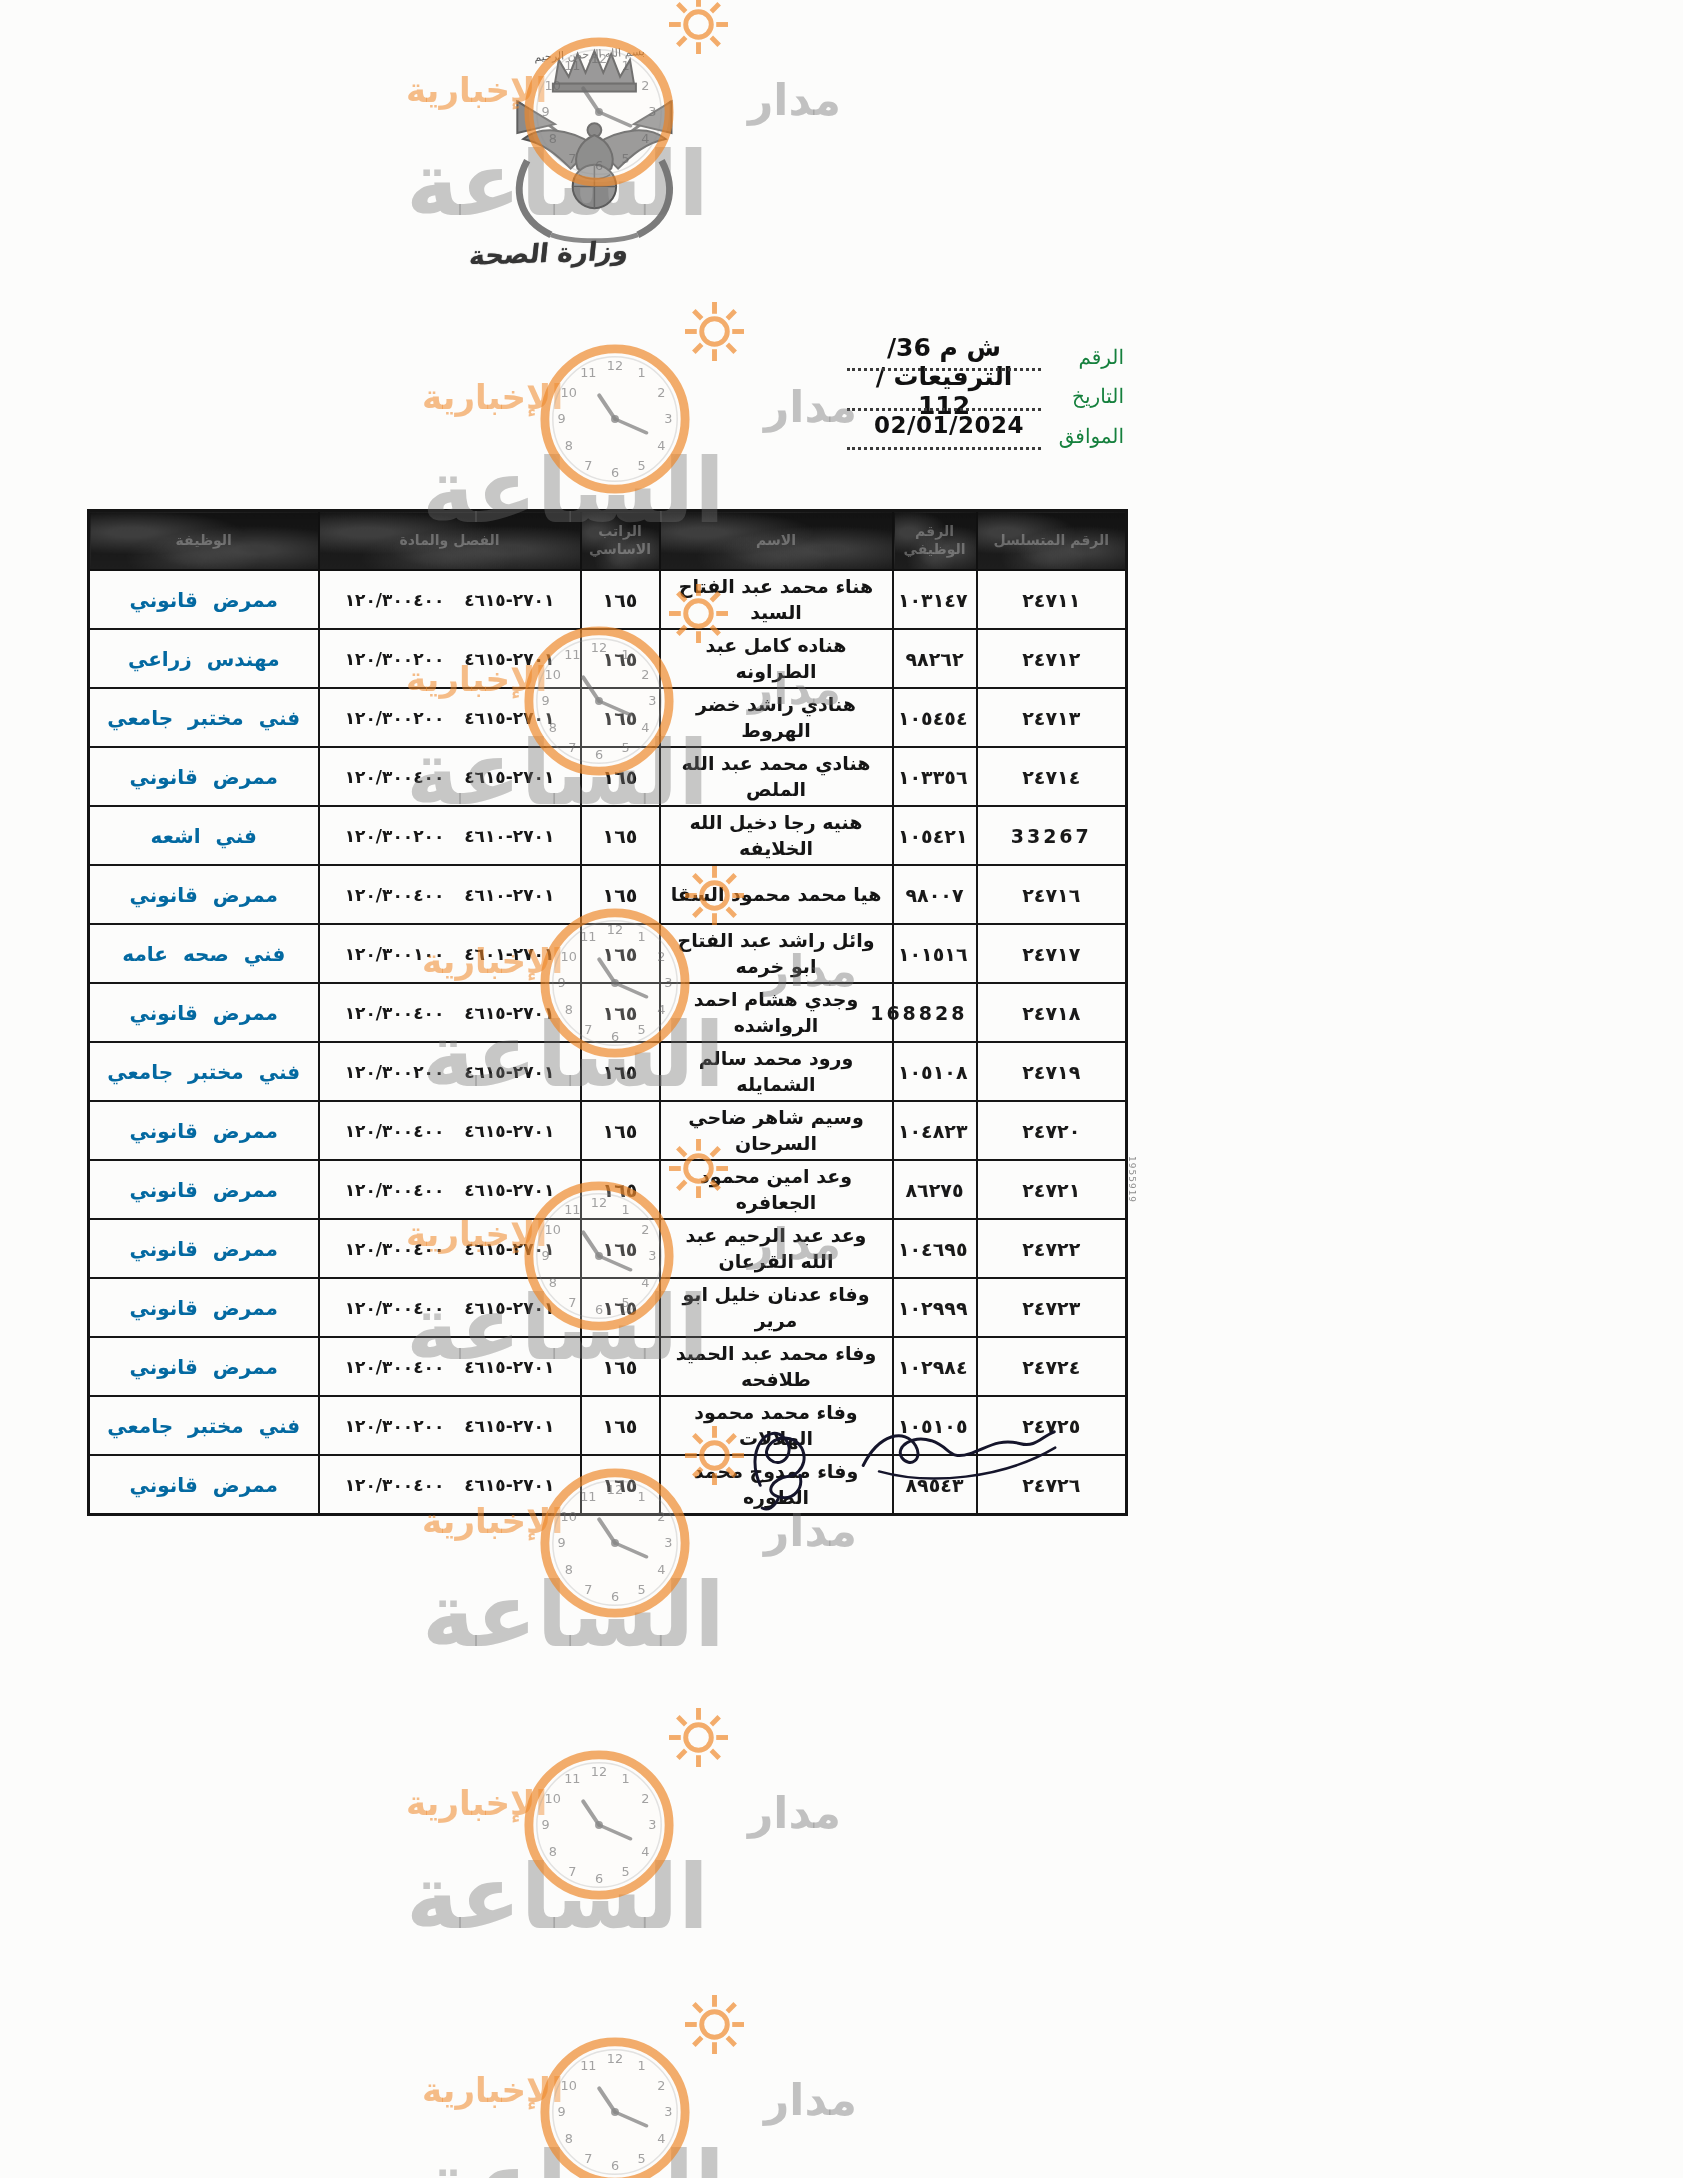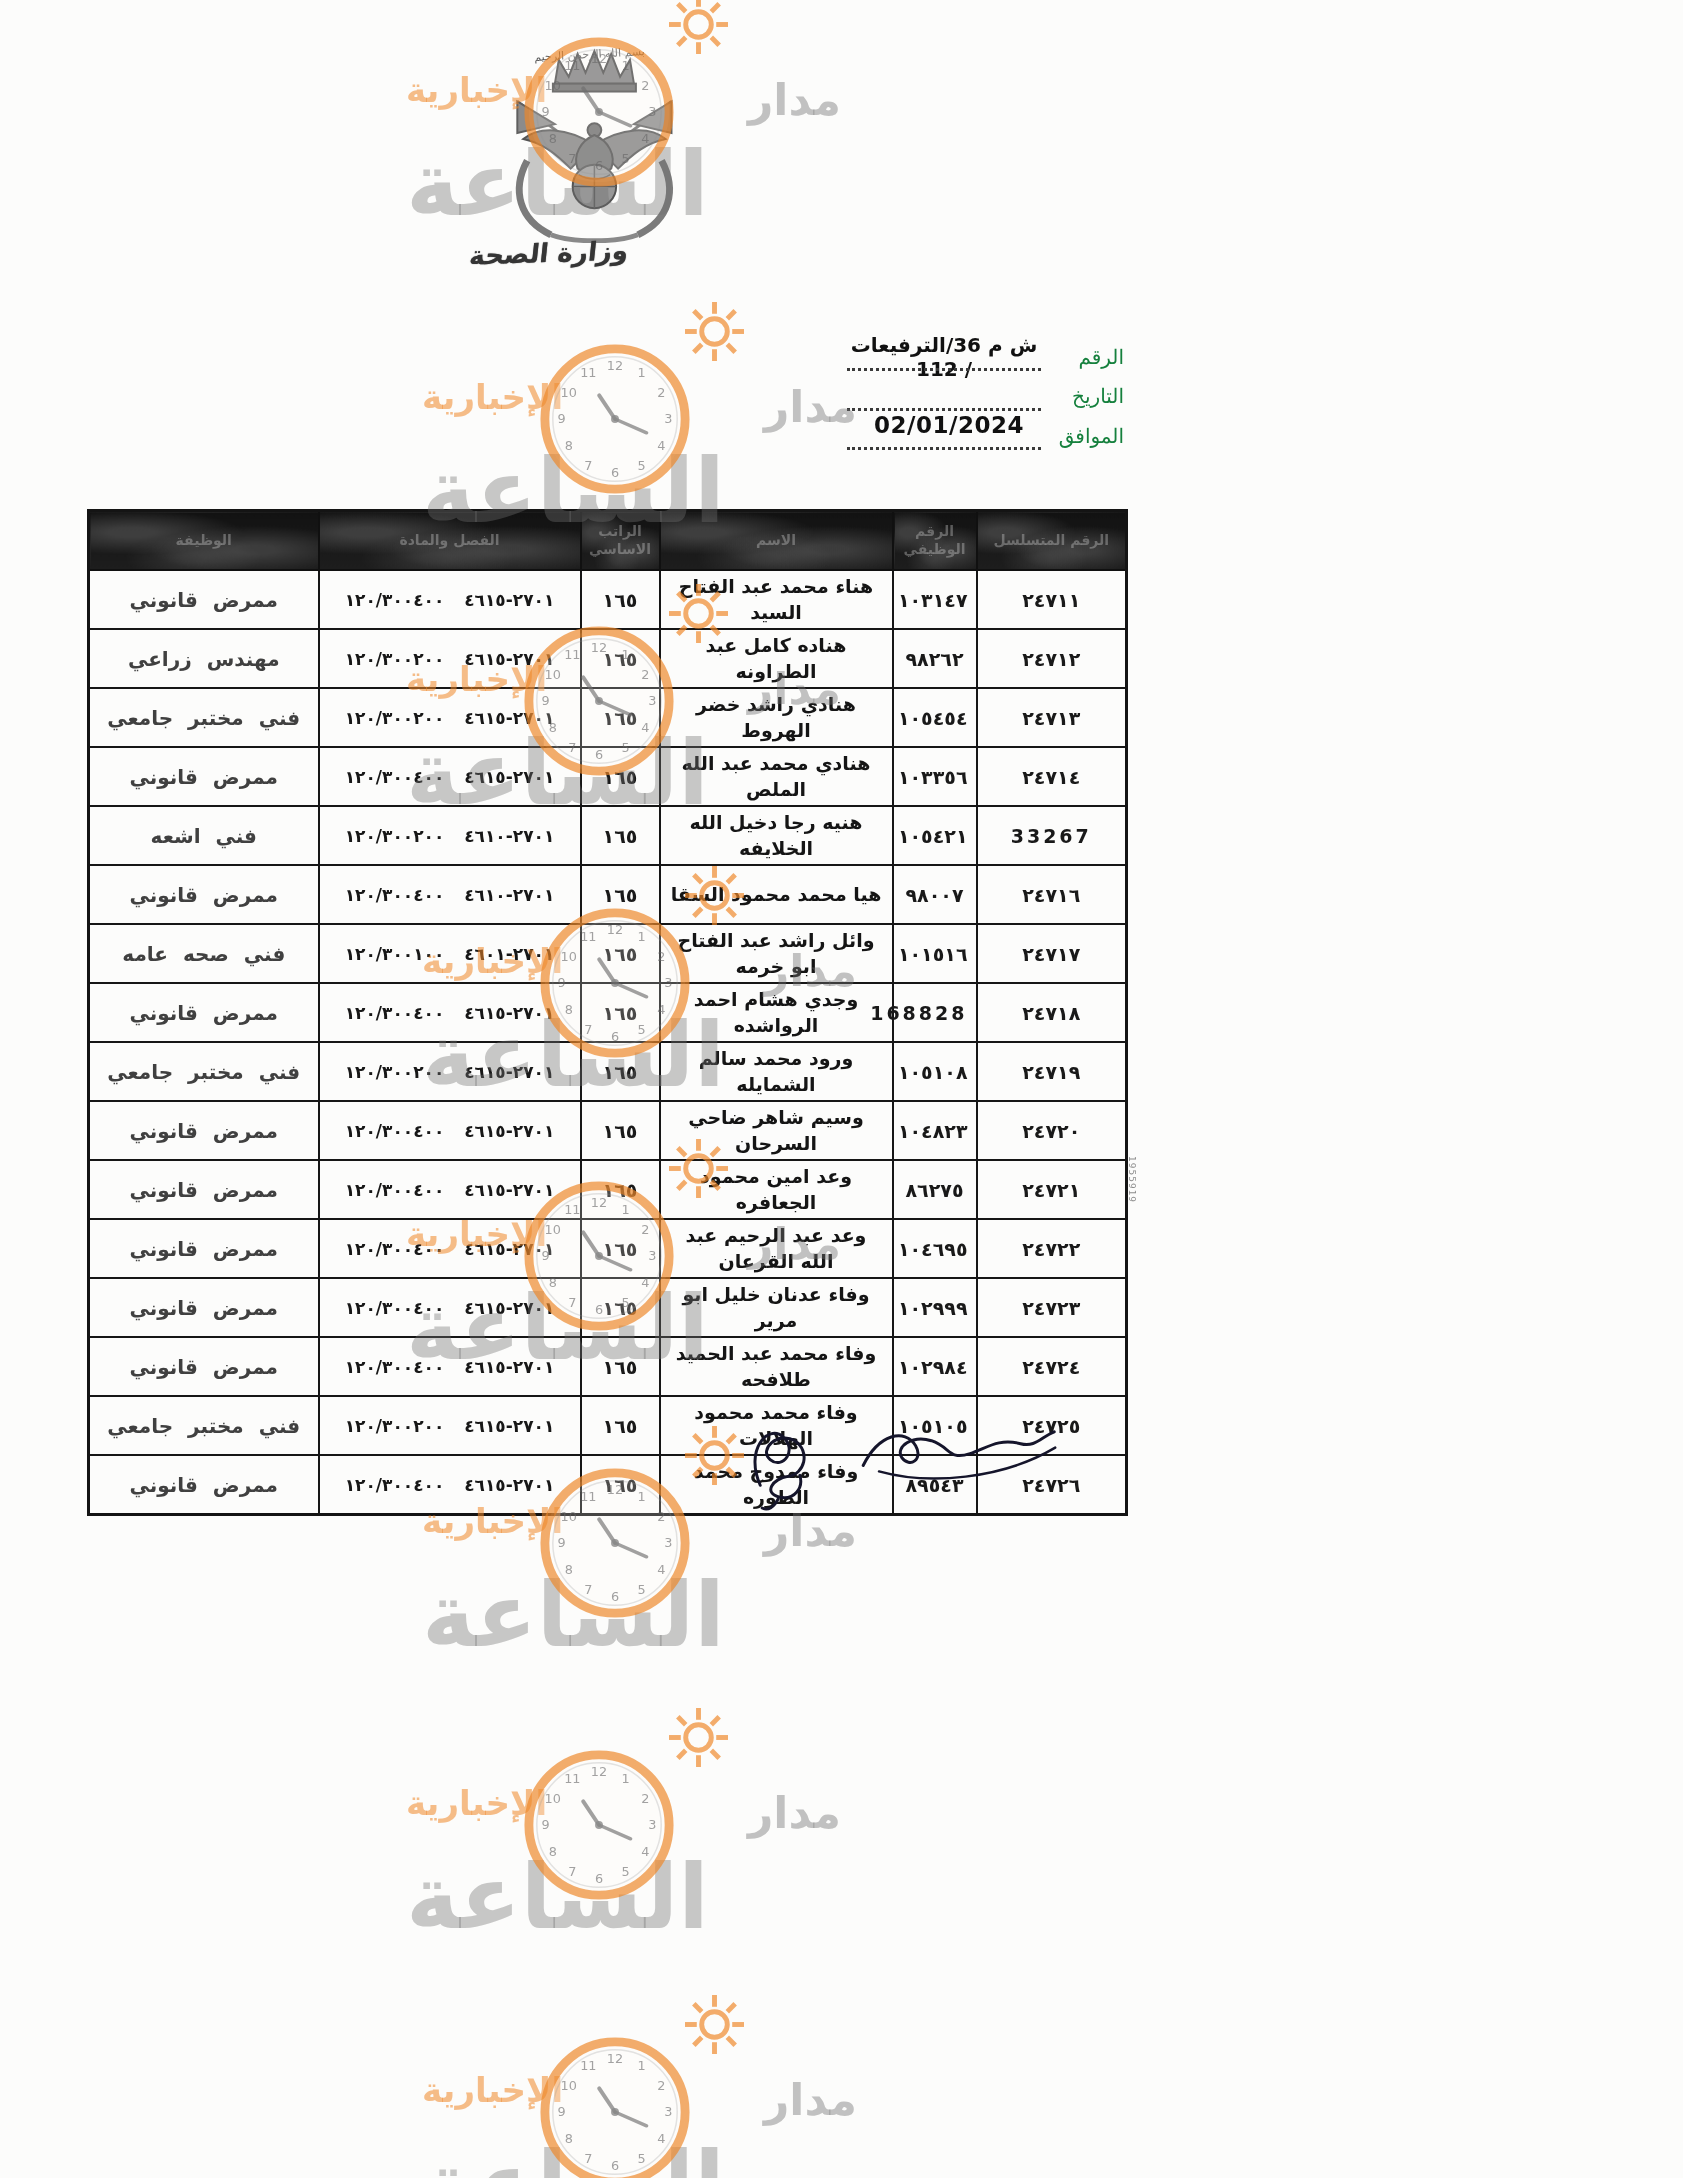--- a/index.html
+++ b/index.html
@@ -21,21 +21,21 @@
     position:absolute;left:465px;top:238px;width:168px;text-align:center;
     font-size:26px;font-weight:bold;color:#353535;direction:rtl;
     transform:skewX(-8deg) rotate(-2deg);
     text-shadow:0 0 1px #555;
   }
 
   
   .ref-label{position:absolute;width:77px;text-align:right;direction:rtl;font-size:20px;color:#15803d;font-weight:500;font-family:Liberation Serif, serif;}
   .ref-line{position:absolute;width:194px;border-bottom:3px dotted #3a3a3a;height:0;}
   .ref-value{position:absolute;direction:rtl;font-weight:bold;color:#111;text-align:center;}
-  .v1{left:847px;top:333px;width:194px;font-size:20px;}
+  .v1{left:847px;top:333px;width:194px;font-size:25px;}
   .l1{left:847px;top:368px;}
   .lb1{left:1047px;top:345px;}
   .l2{left:847px;top:408px;}
   .lb2{left:1047px;top:384px;}
   .v3{left:857px;top:412px;width:184px;font-size:23px;letter-spacing:0.5px;}
   .l3{left:847px;top:447px;}
   .lb3{left:1047px;top:424px;}
 
   
   table.roster{
@@ -60,21 +60,21 @@
   .roster td{
     height:53px;border:2px solid #161616;background:transparent;
     text-align:center;vertical-align:middle;padding:2px 8px;
   }
   td.num{font-size:19px;font-weight:bold;letter-spacing:3px;color:#191919;}
   td.name{font-size:19px;font-weight:bold;line-height:1.35;color:#151515;}
   td.section{
     direction:ltr;unicode-bidi:bidi-override;
     font-size:17px;font-weight:bold;letter-spacing:1px;word-spacing:14px;color:#171717;
   }
-  td.job{font-size:20px;font-weight:bold;letter-spacing:1px;word-spacing:8px;color:#404040;margin-top:28px;}
+  td.job{font-size:20px;font-weight:bold;letter-spacing:1px;word-spacing:8px;color:#0369a1;margin-top:28px;}
 
   
   .signatures{position:absolute;left:683px;top:1408px;z-index:5;}
 
   .side-code{
     position:absolute;left:1127px;top:1156px;font-size:9px;color:#8d8d8d;
     writing-mode:vertical-rl;letter-spacing:1px;
   }
 
   

